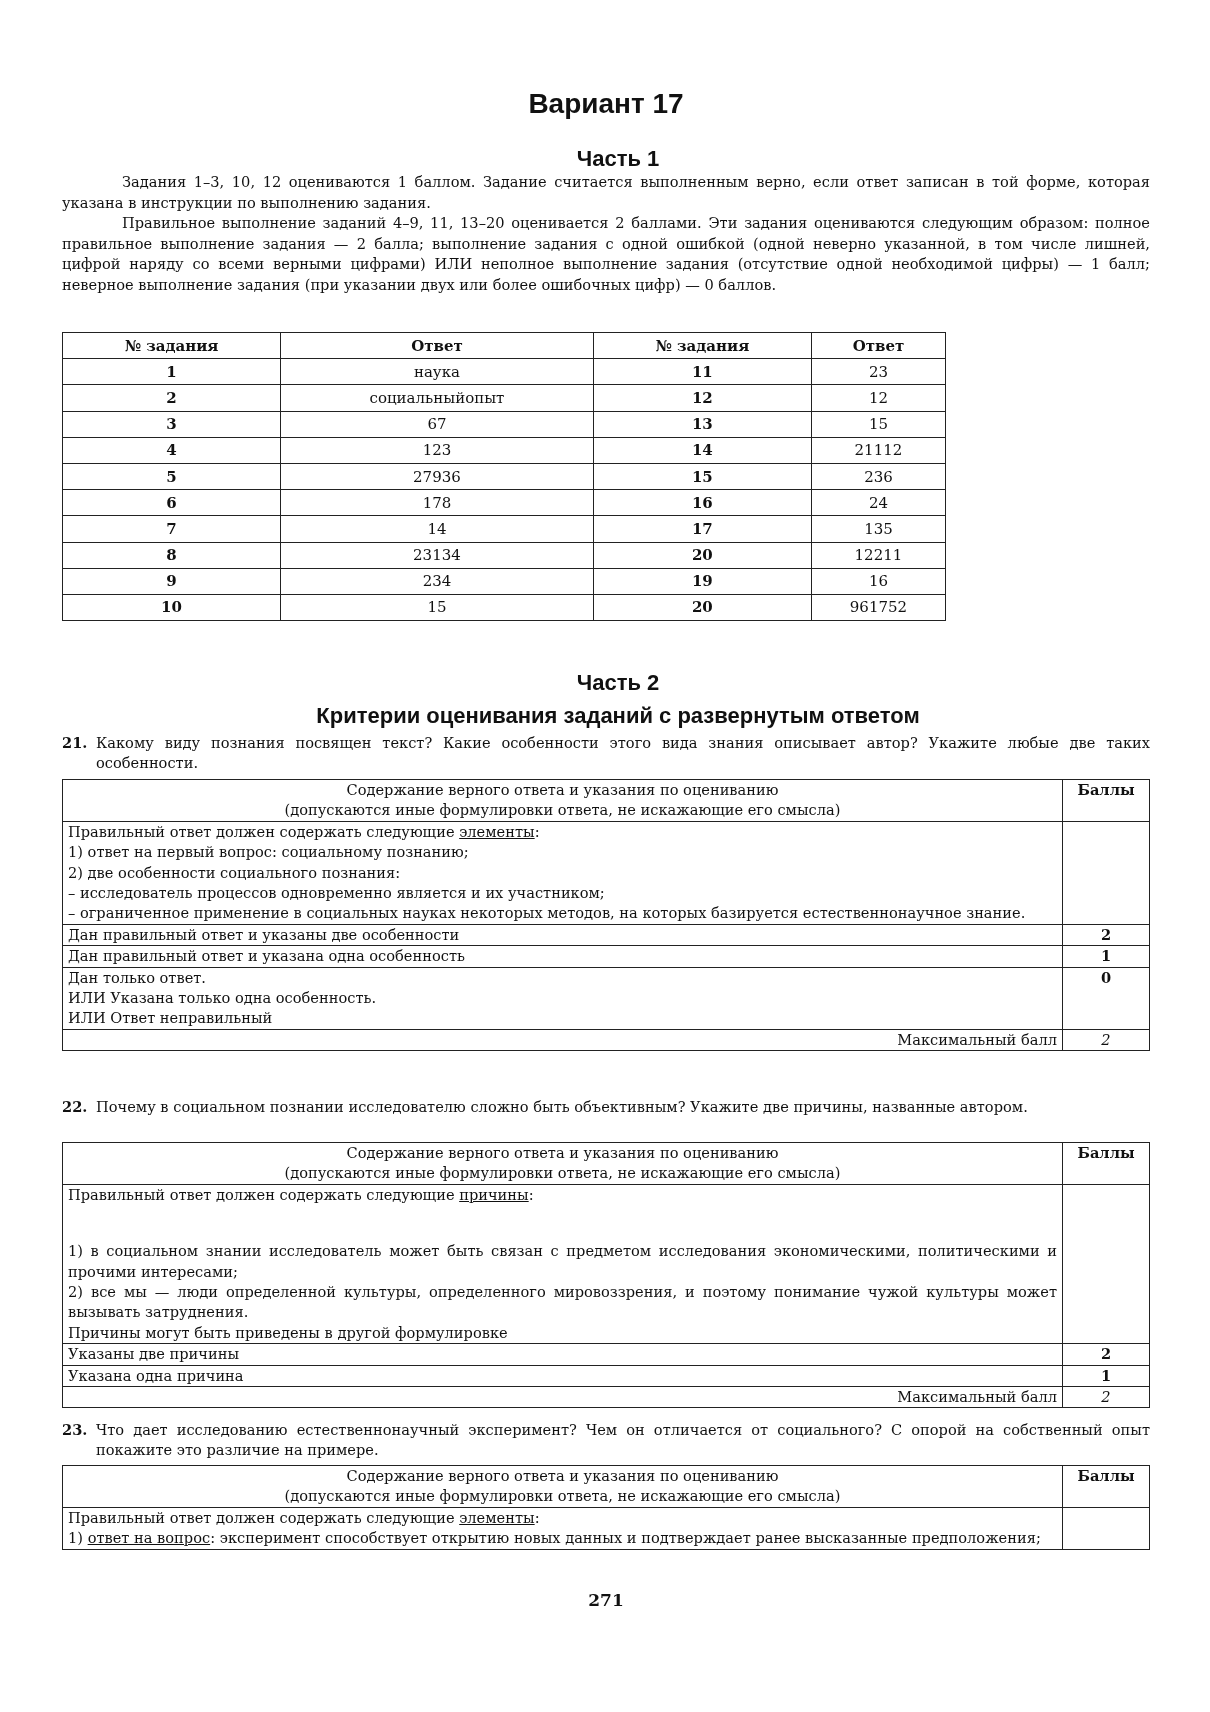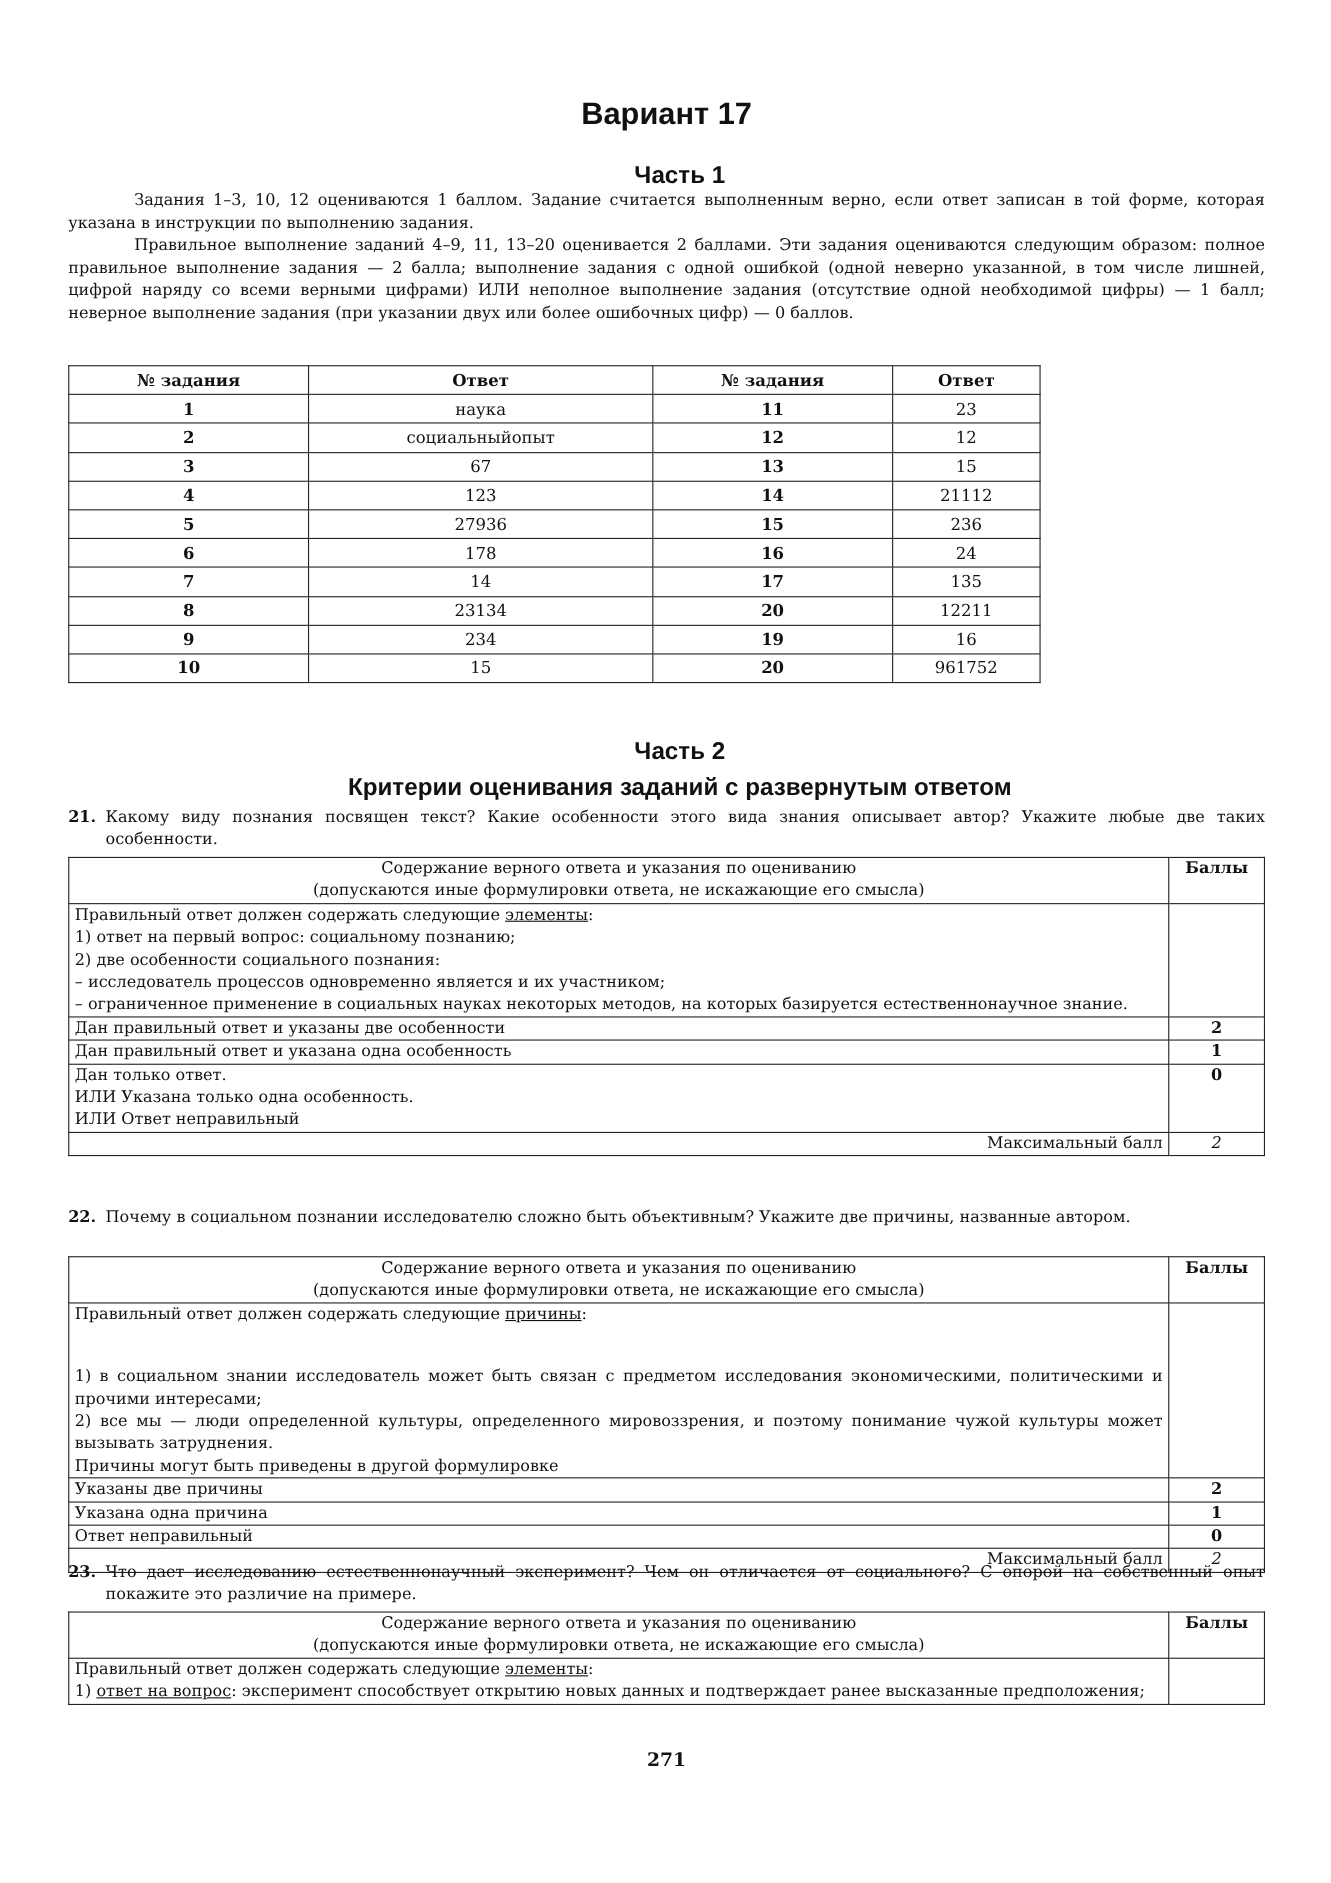--- a/index.html
+++ b/index.html
@@ -218,24 +218,20 @@
     </tr>
     <tr>
       <td>Указаны две причины</td>
       <td class="pts">2</td>
     </tr>
     <tr>
       <td>Указана одна причина</td>
       <td class="pts">1</td>
     </tr>
     <tr>
-      <td>Ответ неправильный</td>
-      <td class="pts">0</td>
-    </tr>
-    <tr>
       <td class="max">Максимальный балл</td>
       <td class="pts maxv">2</td>
     </tr>
   </tbody>
     </table>
 
   <div class="q" style="top:1420px;">
     <span class="num">23.</span>
     <div class="txt">Что дает исследованию естественнонаучный эксперимент? Чем он отличается от социального? С опорой на собственный опыт покажите это различие на примере.</div>
   </div>

